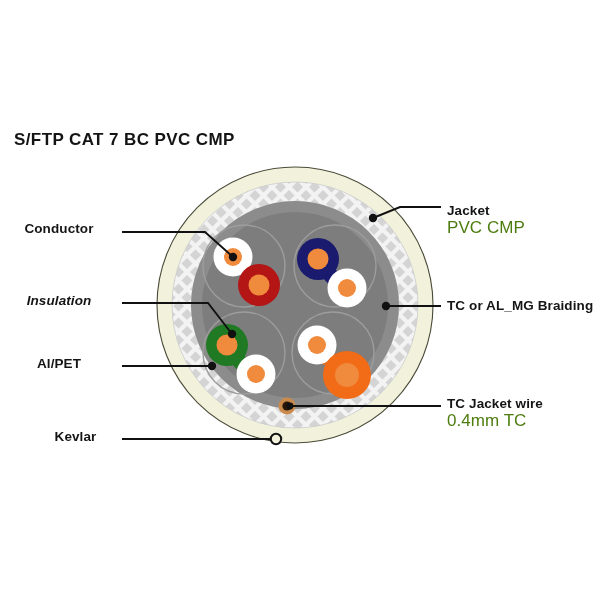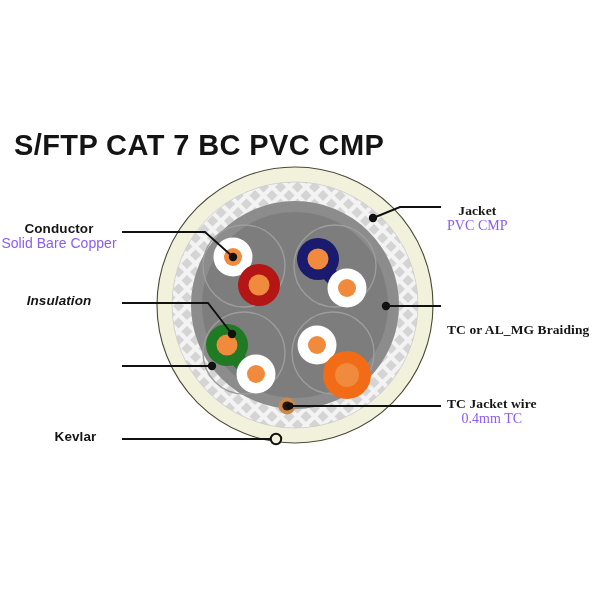--- a/index.html
+++ b/index.html
@@ -19,57 +19,57 @@
     position: absolute;
     inset: 0;
     width: 600px;
     height: 600px;
   }
 
   #title {
     position: absolute;
     left: 14px;
     top: 131px;
-    font-size: 29px;
+    font-size: 17px;
     font-weight: bold;
     letter-spacing: 0.4px;
     color: #141414;
     white-space: nowrap;
     line-height: 1;
   }
 
   .label {
     position: absolute;
     line-height: 1.12;
     white-space: nowrap;
   }
   .label .l1 {
     font-size: 13.5px;
     font-weight: bold;
     color: #151515;
     display: block;
     letter-spacing: 0.1px;
   }
   .label .l2 {
-    font-size: 14px;
+    font-size: 17px;
     font-weight: normal;
-    color: #8b5cf6;
+    color: #4d7c0f;
     display: block;
     letter-spacing: 0.05px;
   }
-  .label.right { text-align: center; font-family: Liberation Serif, serif; }
+  .label.right { text-align: left; }
   .label.left  { text-align: center; }
 
   
   #lbl-conductor  { left: 0px;   top: 221px; width: 118px; }
   #lbl-insulation { left: 0px;   top: 293px; width: 118px; font-style: italic; }
   #lbl-alpet      { left: 0px;   top: 356px; width: 118px; }
   #lbl-kevlar     { left: 0px;   top: 429px; width: 118px; padding-left: 33px; }
   #lbl-jacket     { left: 447px; top: 203px; }
-  #lbl-braid      { left: 447px; top: 298px; margin-top: 24px; }
+  #lbl-braid      { left: 447px; top: 298px; }
   #lbl-drain      { left: 447px; top: 396px; }
 
   svg { display: block; }
 </style>
 </head>
 <body>
 
 <div id="stage">
 
   <div id="title">S/FTP CAT 7 BC PVC CMP</div>
@@ -187,27 +187,29 @@
       <circle cx="212" cy="366" r="4.2"></circle>
       <circle cx="373" cy="218" r="4.2"></circle>
       <circle cx="386" cy="306" r="4.2"></circle>
       <circle cx="290" cy="406" r="3.4"></circle>
       <circle cx="276" cy="439" r="5.2" fill="#f2f2dc" stroke="#111111" stroke-width="2"></circle>
     </g>
   </svg>
 
   <div class="label left" id="lbl-conductor">
     <span class="l1">Conductor</span>
-    <span class="l2">Solid Bare Copper</span>
   </div>
 
   <div class="label left" id="lbl-insulation">
     <span class="l1">Insulation</span>
   </div>
 
+  <div class="label left" id="lbl-alpet">
+    <span class="l1">Al/PET</span>
+  </div>
 
   <div class="label left" id="lbl-kevlar">
     <span class="l1">Kevlar</span>
   </div>
 
   <div class="label right" id="lbl-jacket">
     <span class="l1">Jacket</span>
     <span class="l2">PVC CMP</span>
   </div>
 

